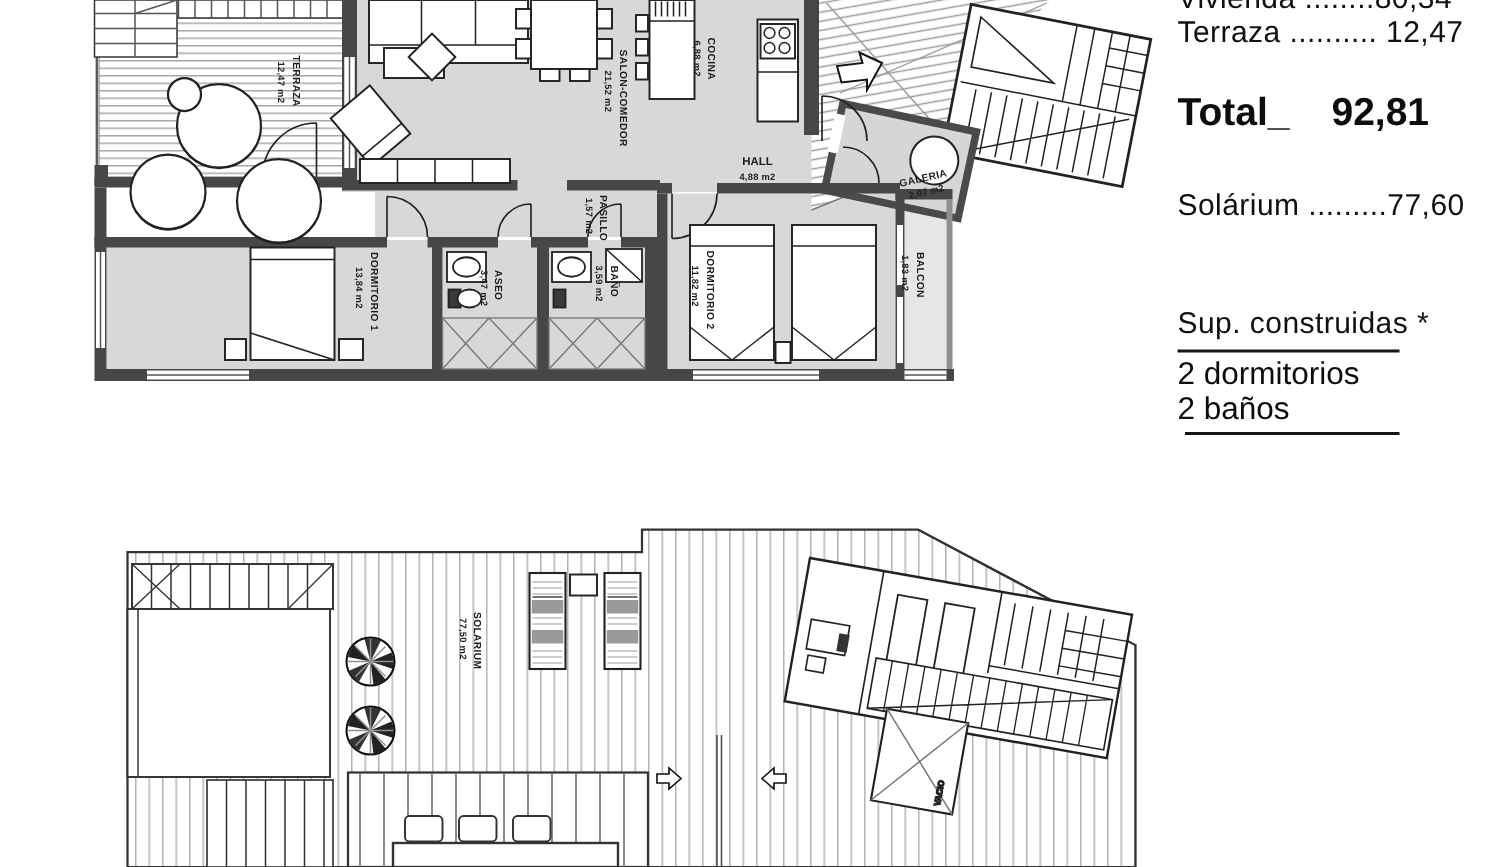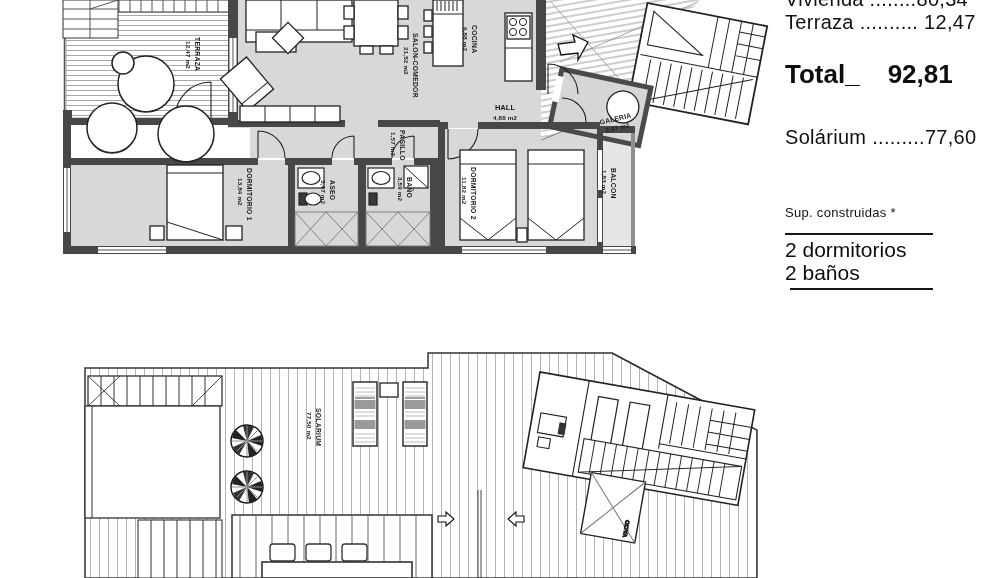--- a/index.html
+++ b/index.html
@@ -11,21 +11,21 @@
   .hall-label{font:700 7.6px "Liberation Sans",sans-serif;fill:#1c1c1c;}
   .vac-label{font:700 5.6px "Liberation Sans",sans-serif;fill:#1c1c1c;}
   
   .panel{position:absolute;left:785px;top:0;width:205px;height:578px;}
   .sline{position:absolute;left:0;font-size:20px;letter-spacing:.3px;white-space:nowrap;color:#111;}
   .l-viv{top:-12px;}
   .l-ter{top:11px;}
   .l-sol{top:126px;}
   .l-total{position:absolute;left:0;top:59px;font-size:26px;font-weight:700;white-space:nowrap;color:#0d0d0d;}
   .l-total .tv{margin-left:28px;}
-  .l-sup{position:absolute;left:0;top:205px;font-size:13px;letter-spacing:.3px;color:#111;white-space:nowrap;}
+  .l-sup{position:absolute;left:0;top:205px;font-size:20px;letter-spacing:.3px;color:#111;white-space:nowrap;}
   .rule{position:absolute;height:0;border-top:2px solid #161616;}
   .r1{left:0;top:233px;width:148px;}
   .r2{left:5px;top:288px;width:143px;}
   .l-dorm{position:absolute;left:0;top:238px;width:148px;text-align:left;font-size:21px;color:#0d0d0d;}
   .l-ban{position:absolute;left:0;top:261px;width:148px;font-size:21px;color:#0d0d0d;}
 </style>
 </head>
 <body>
 
 <div id="screen">

